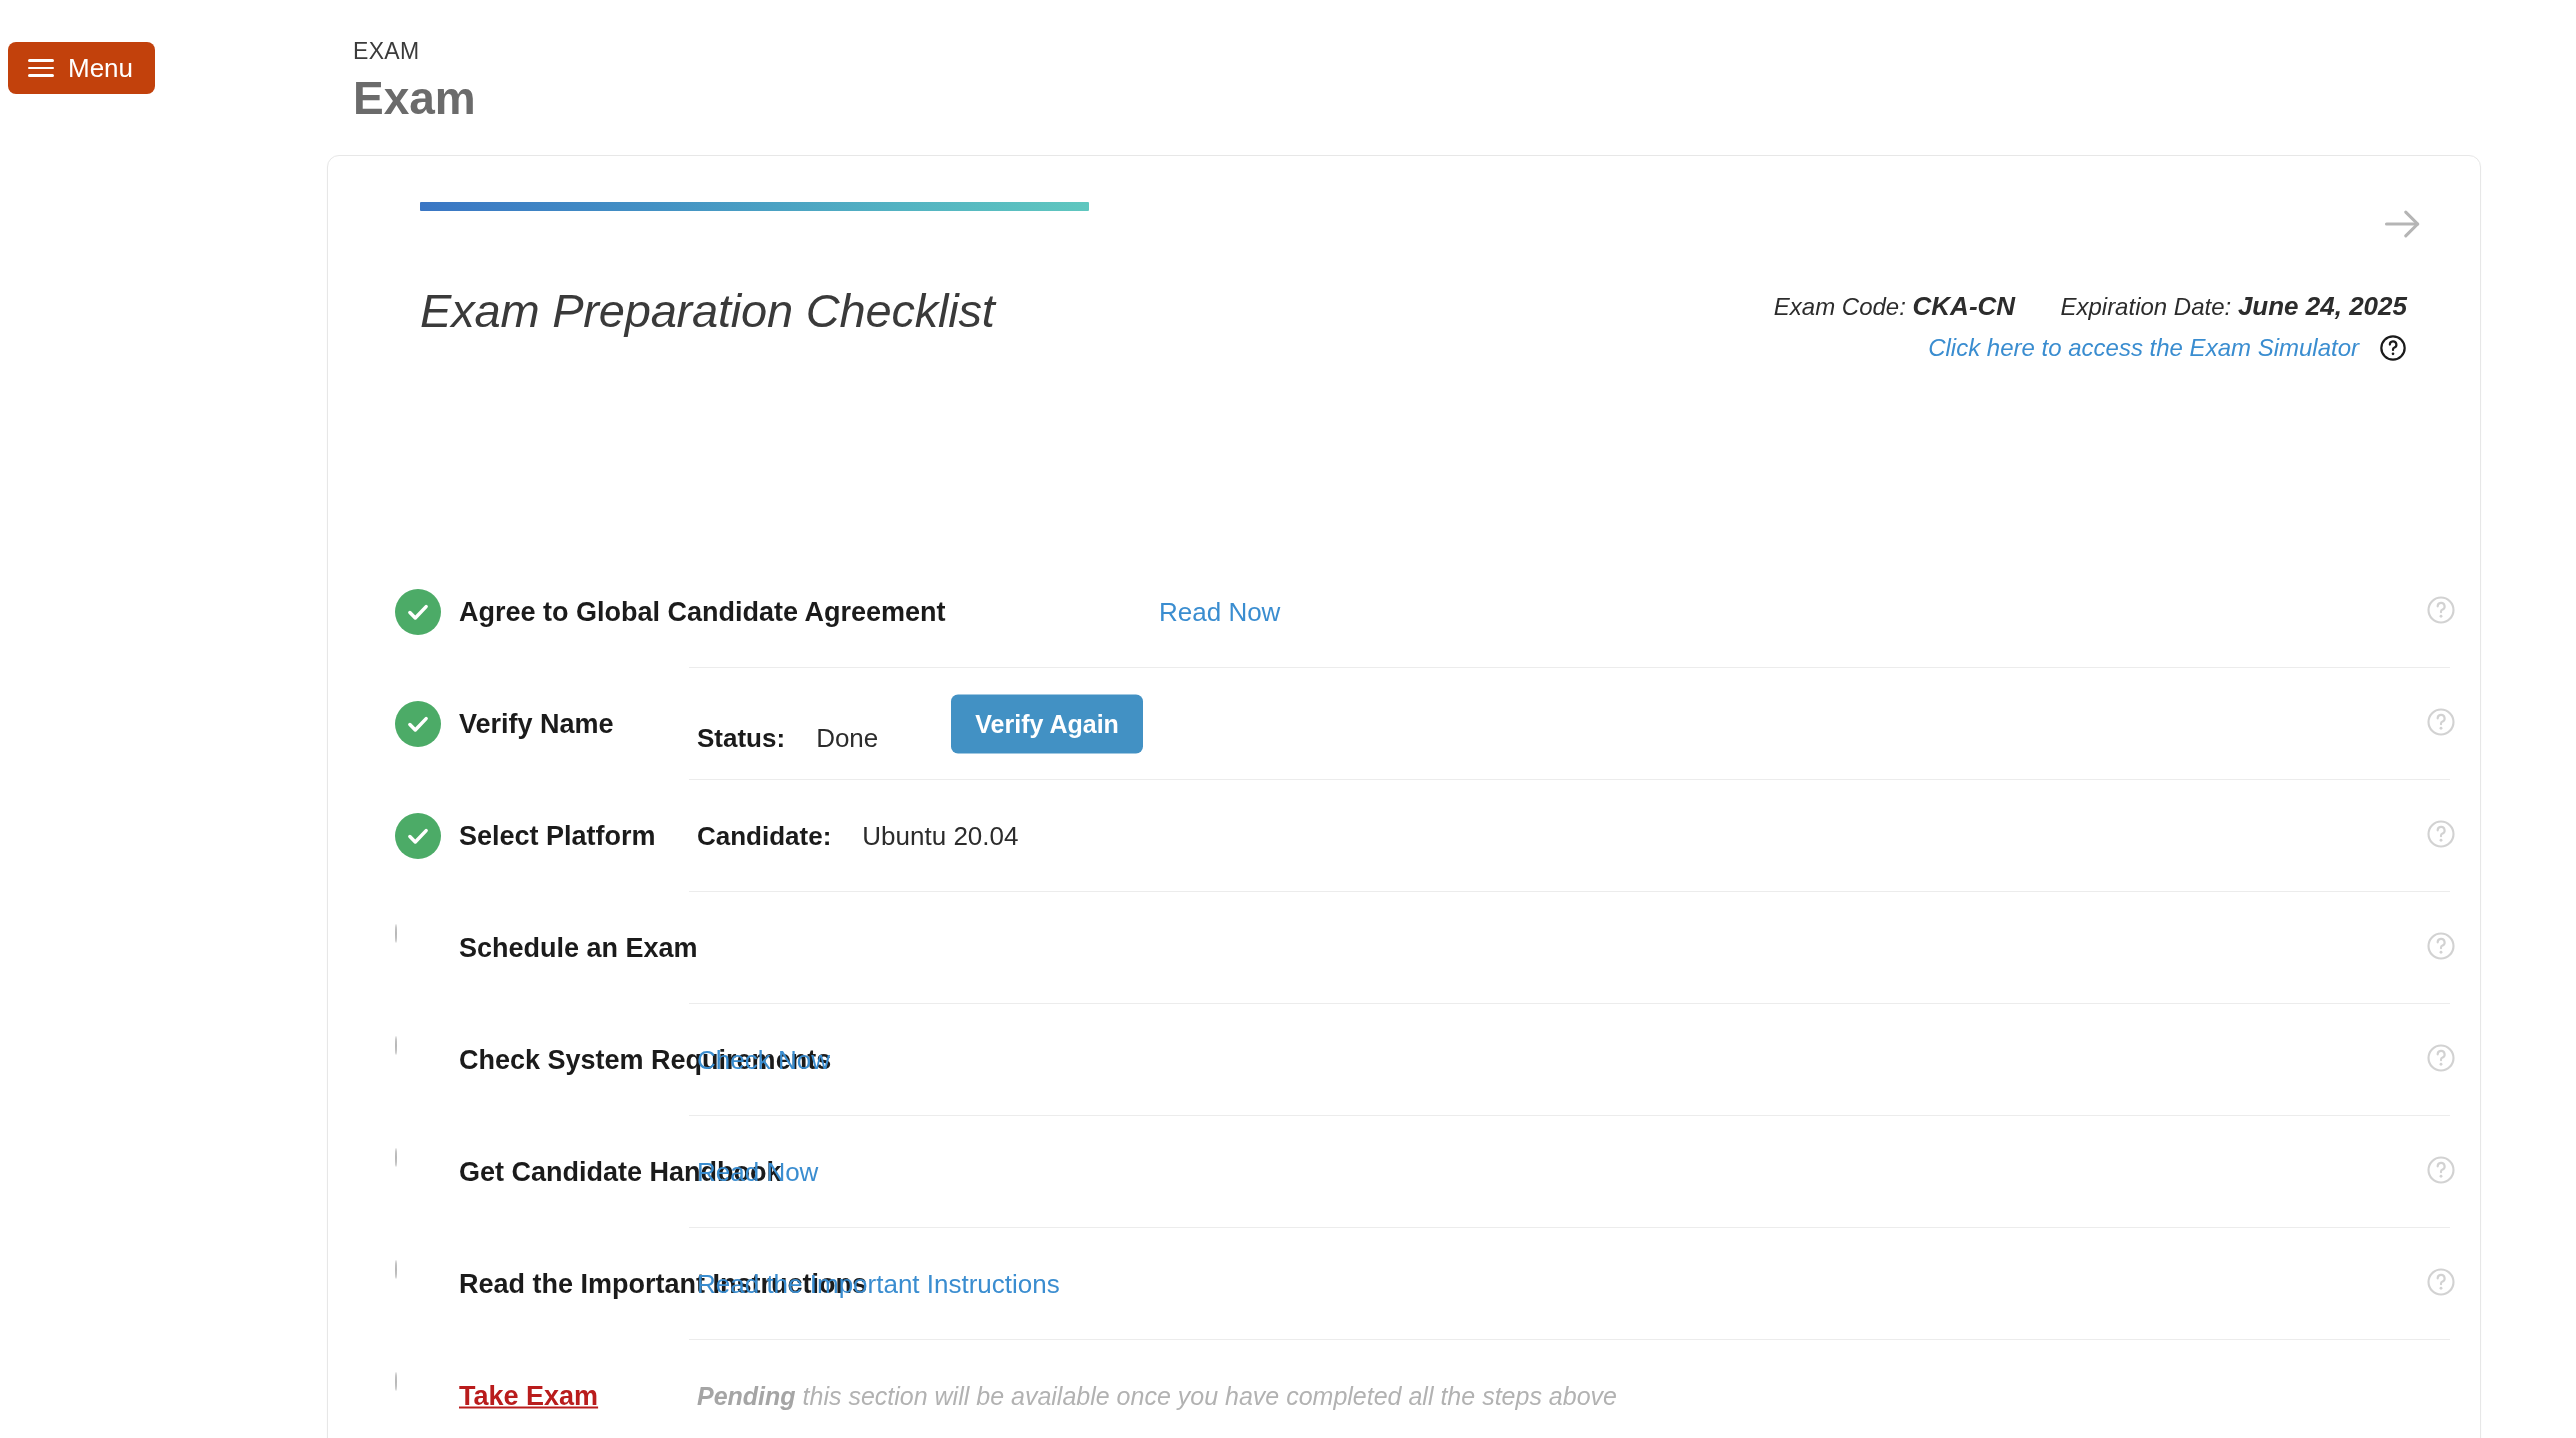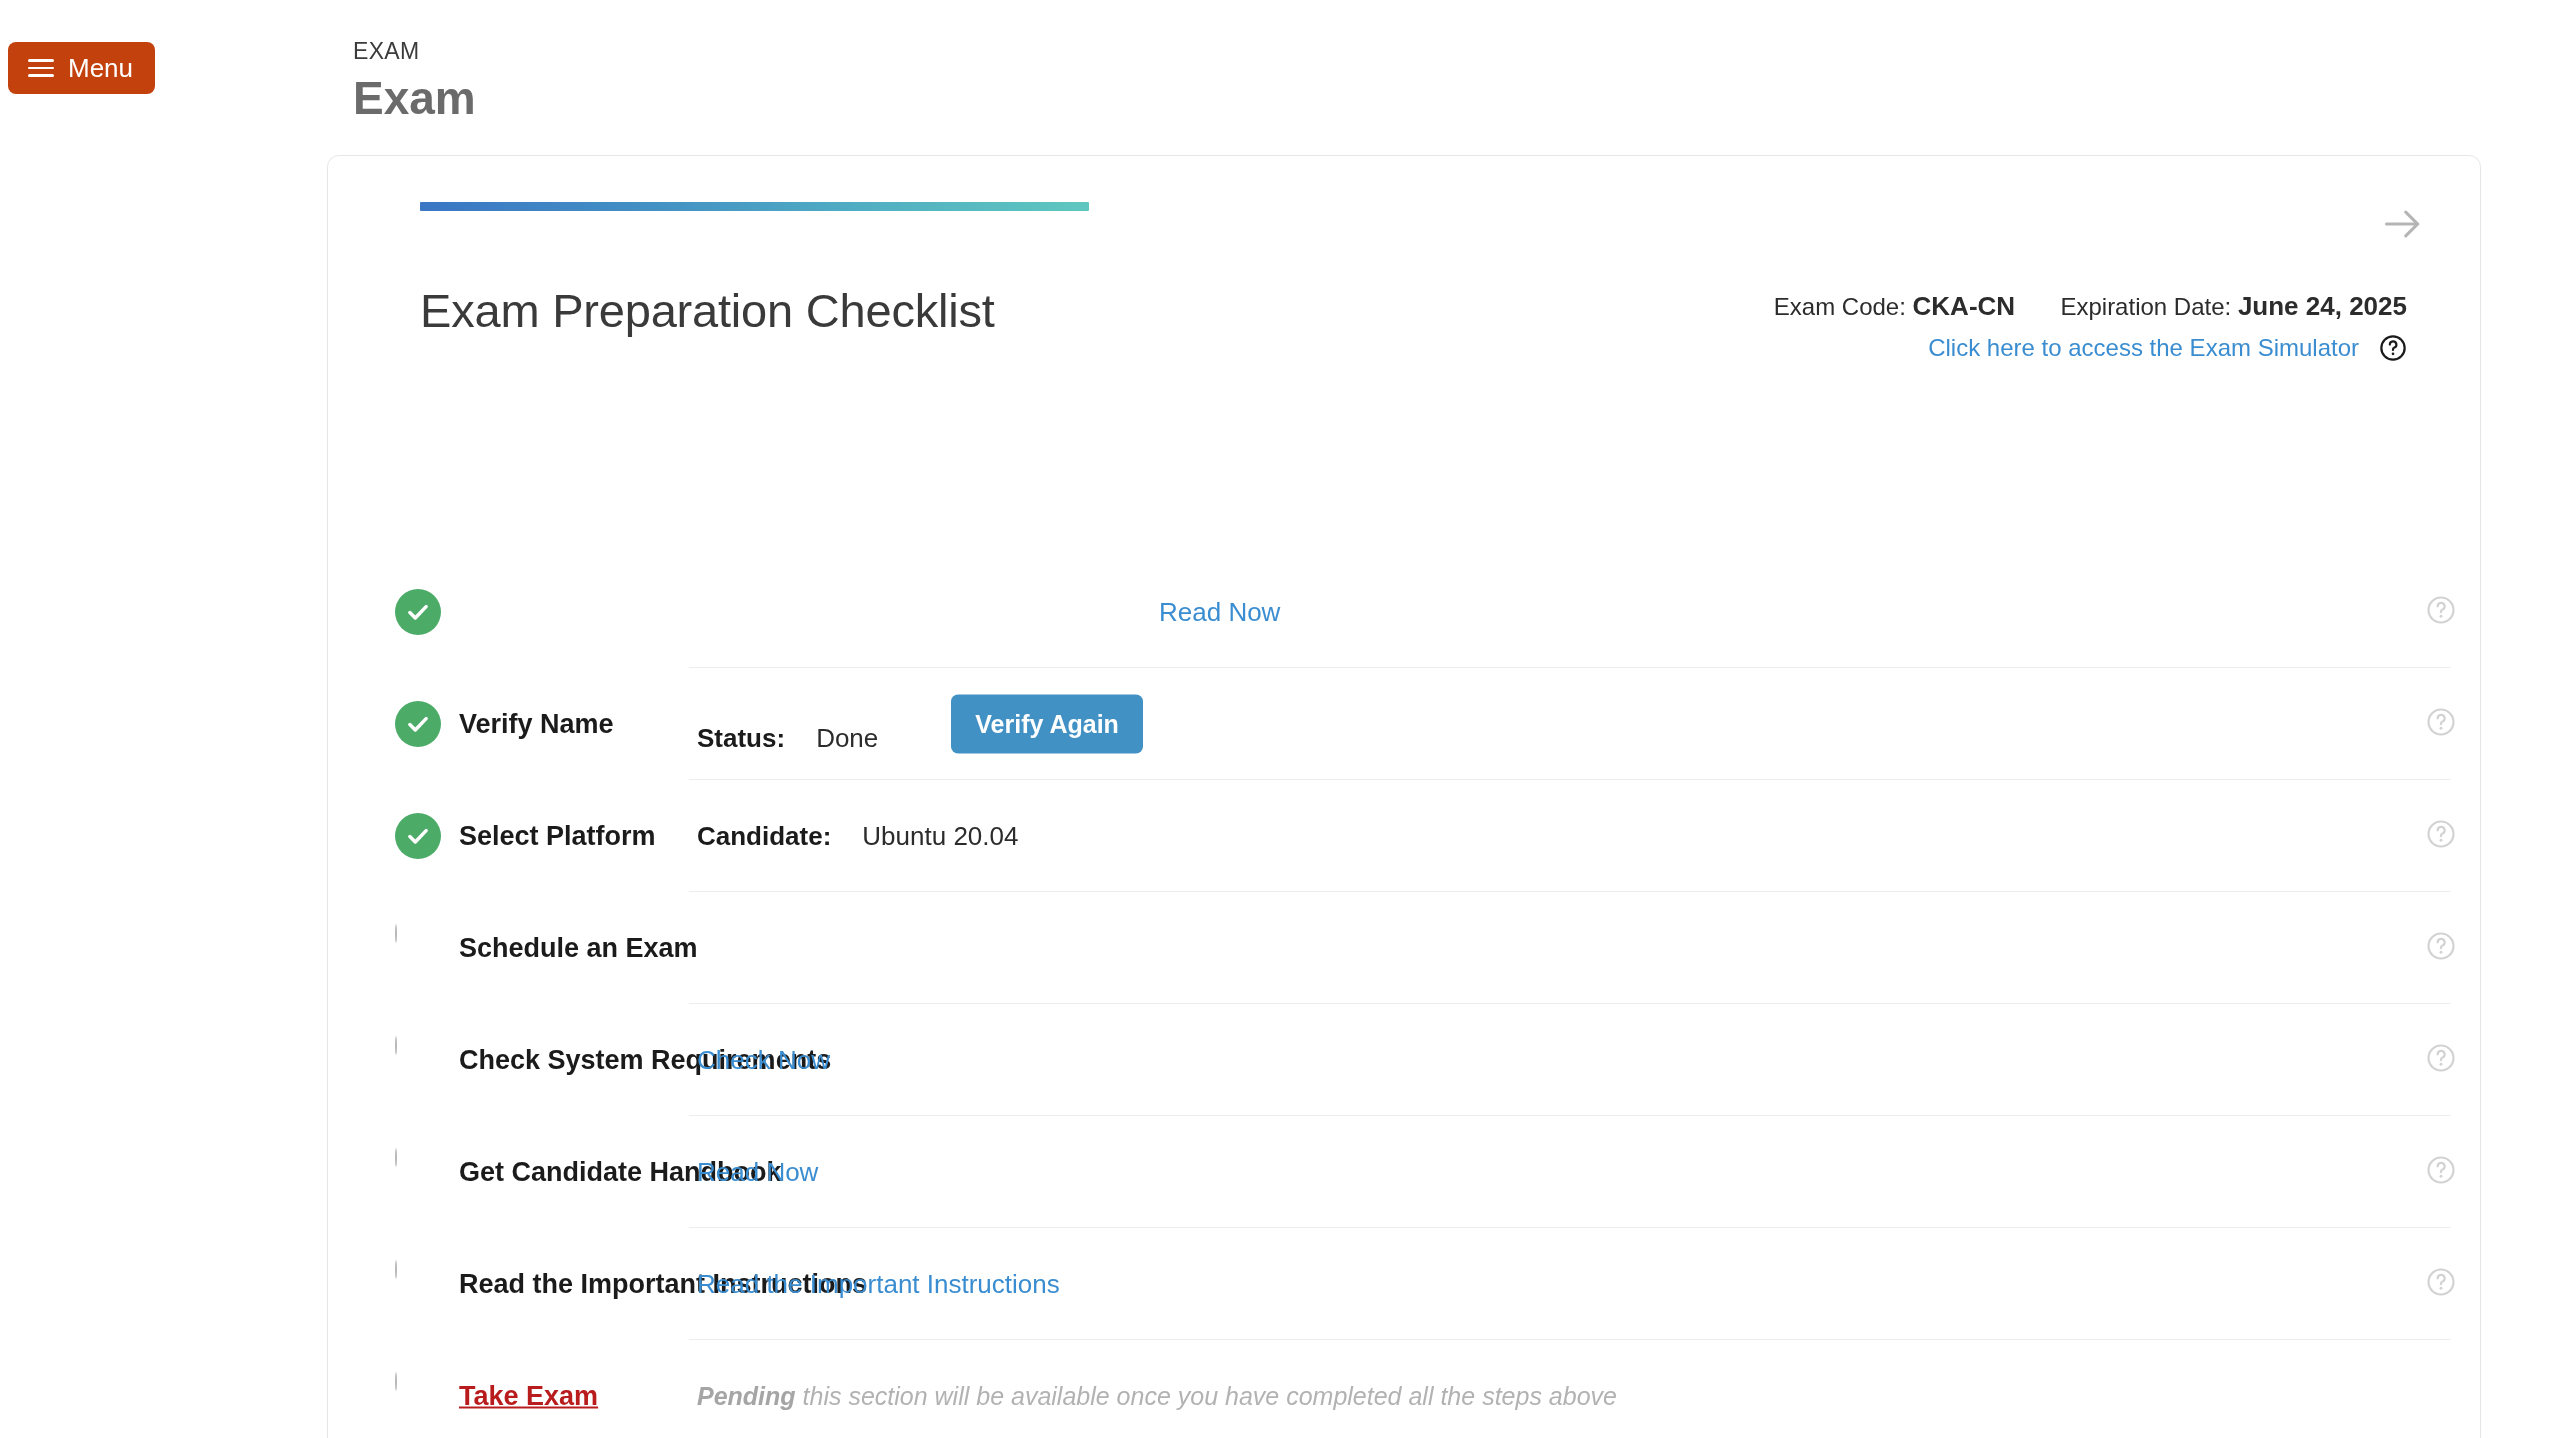--- a/index.html
+++ b/index.html
@@ -40,21 +40,21 @@
     position:absolute; left:92px; top:46px;
     width:669px; height:9px; border-radius:1px;
     background:linear-gradient(90deg,#3a76c4 0%,#4391c4 35%,#53b3c2 72%,#5fc7bf 100%);
   }
   .arrow-next{
     position:absolute; right:53px; top:44px;
     width:48px; height:48px; cursor:pointer;
     display:flex; align-items:center; justify-content:center;
   }
 
-  .card-head{ position:absolute; left:92px; top:127px; right:50px; }
+  .card-head{ position:absolute; left:92px; top:127px; right:50px;font-style:italic; }
   .checklist-title{ font-size:47px; color:#3a3a3a; font-weight:400; letter-spacing:-0.2px; }
 
   .meta{ position:absolute; right:23px; top:8px; text-align:right; white-space:nowrap; }
   .meta-line1{ font-size:24px; color:#2c2c2c; }
   .meta-line1 .lbl{ font-weight:400; }
   .meta-line1 .val{ font-weight:bold; font-size:26px; }
   .meta-sep{ display:inline-block; width:32px; }
   .meta-line2{ margin-top:12px; display:flex; align-items:center; justify-content:flex-end; gap:20px; }
   .sim-link{ font-size:24px; color:#3a8dd0; cursor:pointer; }
 
@@ -161,20 +161,21 @@
   <div class="rows">
 
     <div class="row">
       <span class="bullet">
         <span class="check-circle">
           <svg width="26" height="26" viewBox="0 0 24 24" fill="none" stroke="#fff" stroke-width="3.2" stroke-linecap="round" stroke-linejoin="round">
               <polyline points="4.5 12.5 9.5 17.5 19.5 7"></polyline>
             </svg>
         </span>
       </span>
+      <span class="row-label">Agree to Global Candidate Agreement</span>
       <span class="inline-link" style="left:470px">Read Now</span>
       <span class="row-help">
         <svg width="30" height="30" viewBox="0 0 24 24" fill="none" stroke="#d2d2d2" stroke-width="1.7">
             <circle cx="12" cy="12" r="10"></circle>
             <path d="M9.3 9.1a2.8 2.8 0 1 1 3.6 2.7c-.7.25-.9.8-.9 1.5v.4" stroke-linecap="round"></path>
             <circle cx="12" cy="17" r="1.15" fill="#d2d2d2" stroke="none"></circle>
           </svg>
       </span>
     </div>
 

